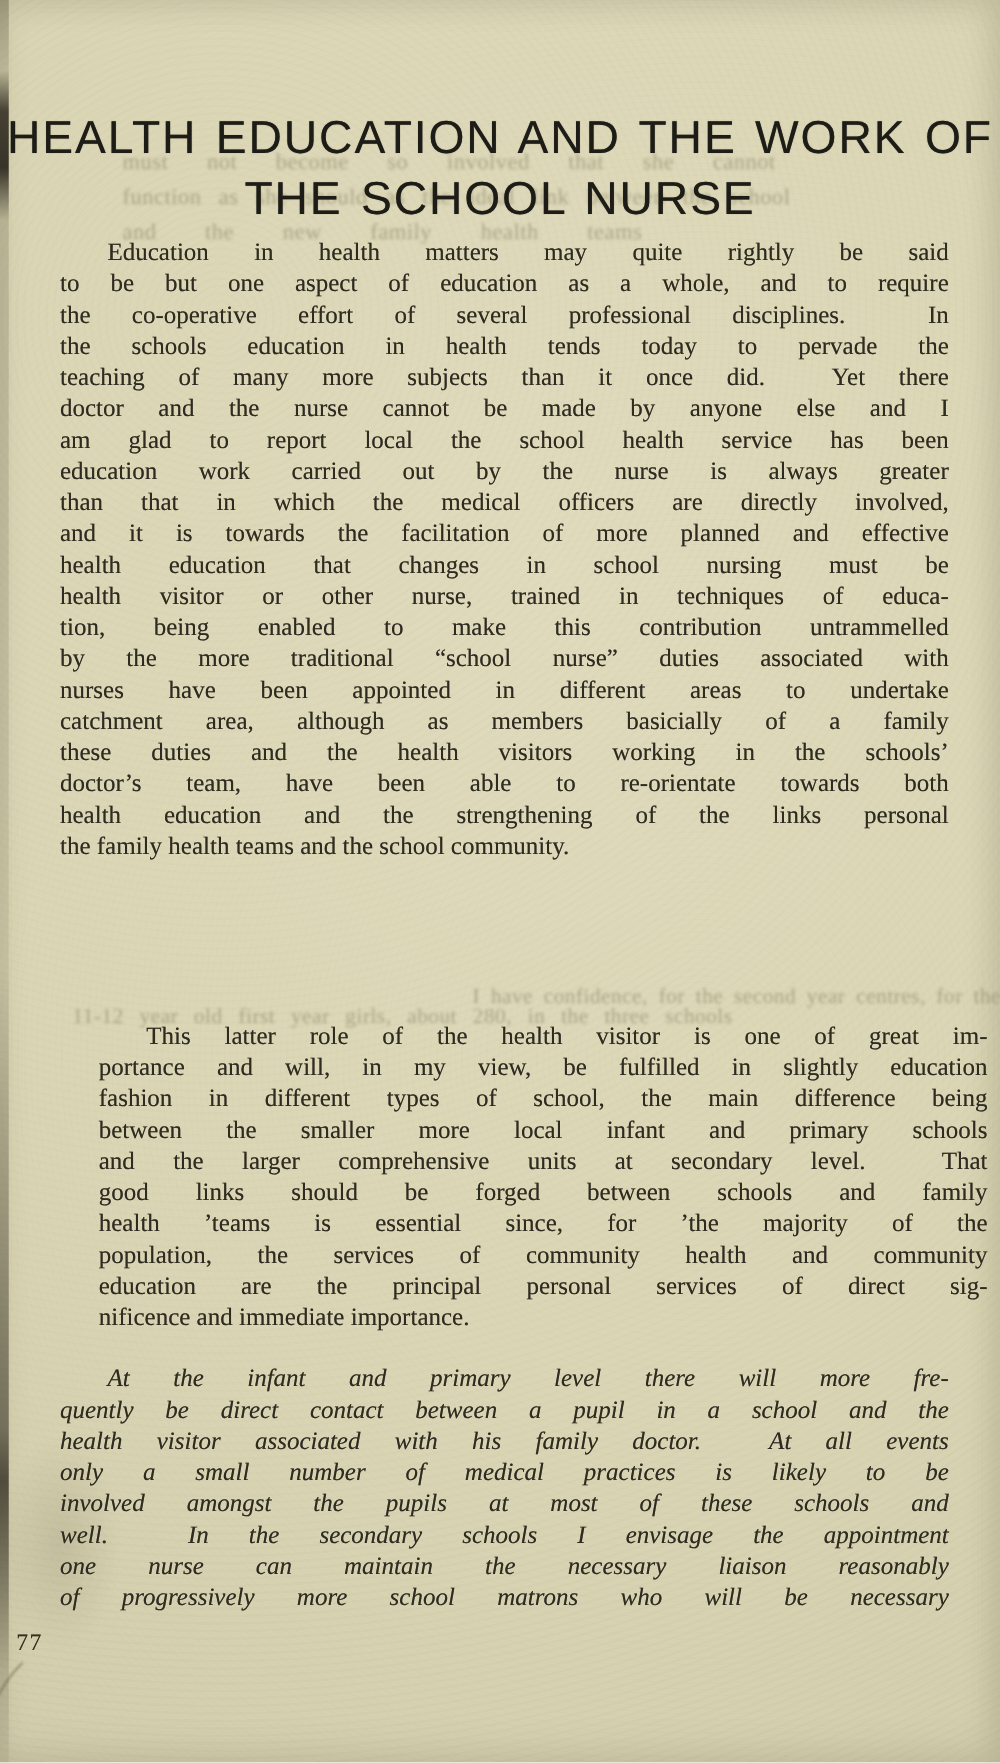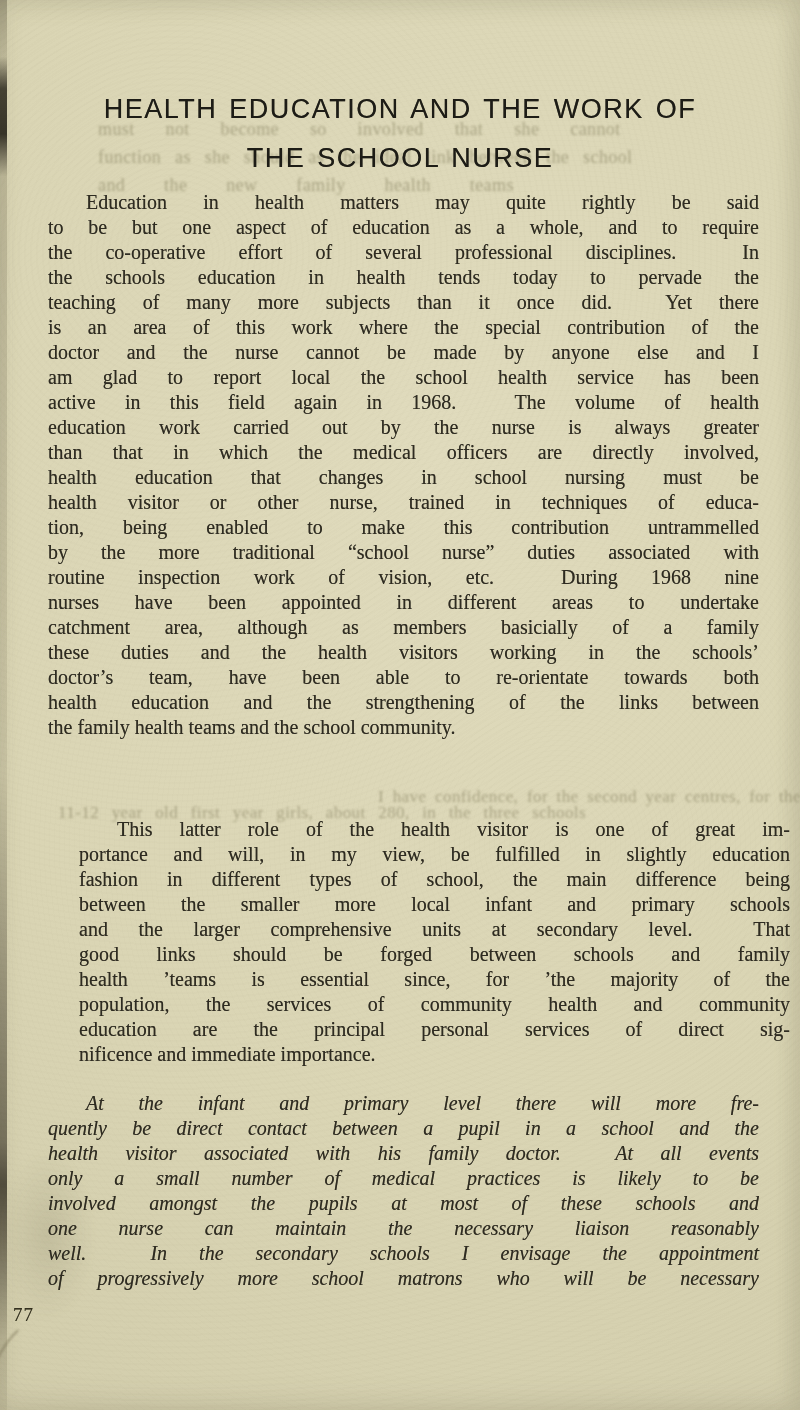--- a/index.html
+++ b/index.html
@@ -45,21 +45,21 @@
     color: rgba(129,123,91,.55); filter: blur(1.2px); letter-spacing: .4px;
   }
   #g1 { top: 119px; left: 98px;  word-spacing: 26px; }
   #g2 { top: 147px; left: 98px;  word-spacing: 9px;  }
   #g3 { top: 175px; left: 98px;  word-spacing: 34px; }
   #g4 { top: 787px; left: 378px; word-spacing: 4px; font-size: 17px; }
   #g5 { top: 803px; left: 58px;  word-spacing: 8px; font-size: 17px; }
   .title {
     position: absolute; top: 85px; left: 0; width: 100%; text-align: center;
     font-family: "Liberation Sans", sans-serif; font-weight: 400;
-    font-size: 27px; line-height: 49px; letter-spacing: 1.5px; word-spacing: 3px;
+    font-size: 37px; line-height: 49px; letter-spacing: 1.5px; word-spacing: 3px;
     color: #1d1c16; text-shadow: 0 0 .6px rgba(29,28,22,.65);
   }
   .col {
     position: absolute; left: 48px; width: 711px;
     font-size: 20px; color: #2e2b21; text-shadow: 0 0 .5px rgba(46,43,33,.55);
   }
   #p1 { top: 190px; }
   #p2 { top: 817px; margin-left: 31px; }
   #p3 { top: 1091px; font-style: italic; }
   .line {
@@ -93,55 +93,53 @@
     <div>HEALTH EDUCATION AND THE WORK OF</div>
     <div>THE SCHOOL NURSE</div>
   </div>
 
   <div class="col" id="p1">
       <div class="line first">Education in health matters may quite rightly be said</div>
       <div class="line">to be but one aspect of education as a whole, and to require</div>
       <div class="line">the co-operative effort of several professional disciplines.&nbsp; In</div>
       <div class="line">the schools education in health tends today to pervade the</div>
       <div class="line">teaching of many more subjects than it once did.&nbsp; Yet there</div>
-      <div class="line">is an area of this work where the special contribution of the</div>
       <div class="line">doctor and the nurse cannot be made by anyone else and I</div>
       <div class="line">am glad to report local the school health service has been</div>
-      <div class="line">active in this field again in 1968.&nbsp; The volume of health</div>
       <div class="line">education work carried out by the nurse is always greater</div>
       <div class="line">than that in which the medical officers are directly involved,</div>
+      <div class="line">and it is towards the facilitation of more planned and effective</div>
       <div class="line">health education that changes in school nursing must be</div>
       <div class="line">health visitor or other nurse, trained in techniques of educa-</div>
       <div class="line">tion, being enabled to make this contribution untrammelled</div>
       <div class="line">by the more traditional “school nurse” duties associated with</div>
-      <div class="line">routine inspection work of vision, etc.&nbsp; During 1968 nine</div>
       <div class="line">nurses have been appointed in different areas to undertake</div>
       <div class="line">catchment area, although as members basicially of a family</div>
       <div class="line">these duties and the health visitors working in the schools’</div>
       <div class="line">doctor’s team, have been able to re-orientate towards both</div>
-      <div class="line">health education and the strengthening of the links between</div>
+      <div class="line">health education and the strengthening of the links personal</div>
       <div class="line noj">the family health teams and the school community.</div>
     </div>
   <div class="col" id="p2">
       <div class="line first">This latter role of the health visitor is one of great im-</div>
       <div class="line">portance and will, in my view, be fulfilled in slightly education</div>
       <div class="line">fashion in different types of school, the main difference being</div>
       <div class="line">between the smaller more local infant and primary schools</div>
       <div class="line">and the larger comprehensive units at secondary level.&nbsp; That</div>
       <div class="line">good links should be forged between schools and family</div>
       <div class="line">health ’teams is essential since, for ’the majority of the</div>
       <div class="line">population, the services of community health and community</div>
       <div class="line">education are the principal personal services of direct sig-</div>
       <div class="line noj">nificence and immediate importance.</div>
     </div>
   <div class="col" id="p3">
       <div class="line first">At the infant and primary level there will more fre-</div>
       <div class="line">quently be direct contact between a pupil in a school and the</div>
       <div class="line">health visitor associated with his family doctor.&nbsp; At all events</div>
       <div class="line">only a small number of medical practices is likely to be</div>
       <div class="line">involved amongst the pupils at most of these schools and</div>
+      <div class="line">well.&nbsp; In the secondary schools I envisage the appointment</div>
       <div class="line">one nurse can maintain the necessary liaison reasonably</div>
-      <div class="line">well.&nbsp; In the secondary schools I envisage the appointment</div>
       <div class="line">of progressively more school matrons who will be necessary</div>
     </div>
 
   <div class="pageno">77</div>
 </div>
 
 </body></html>

